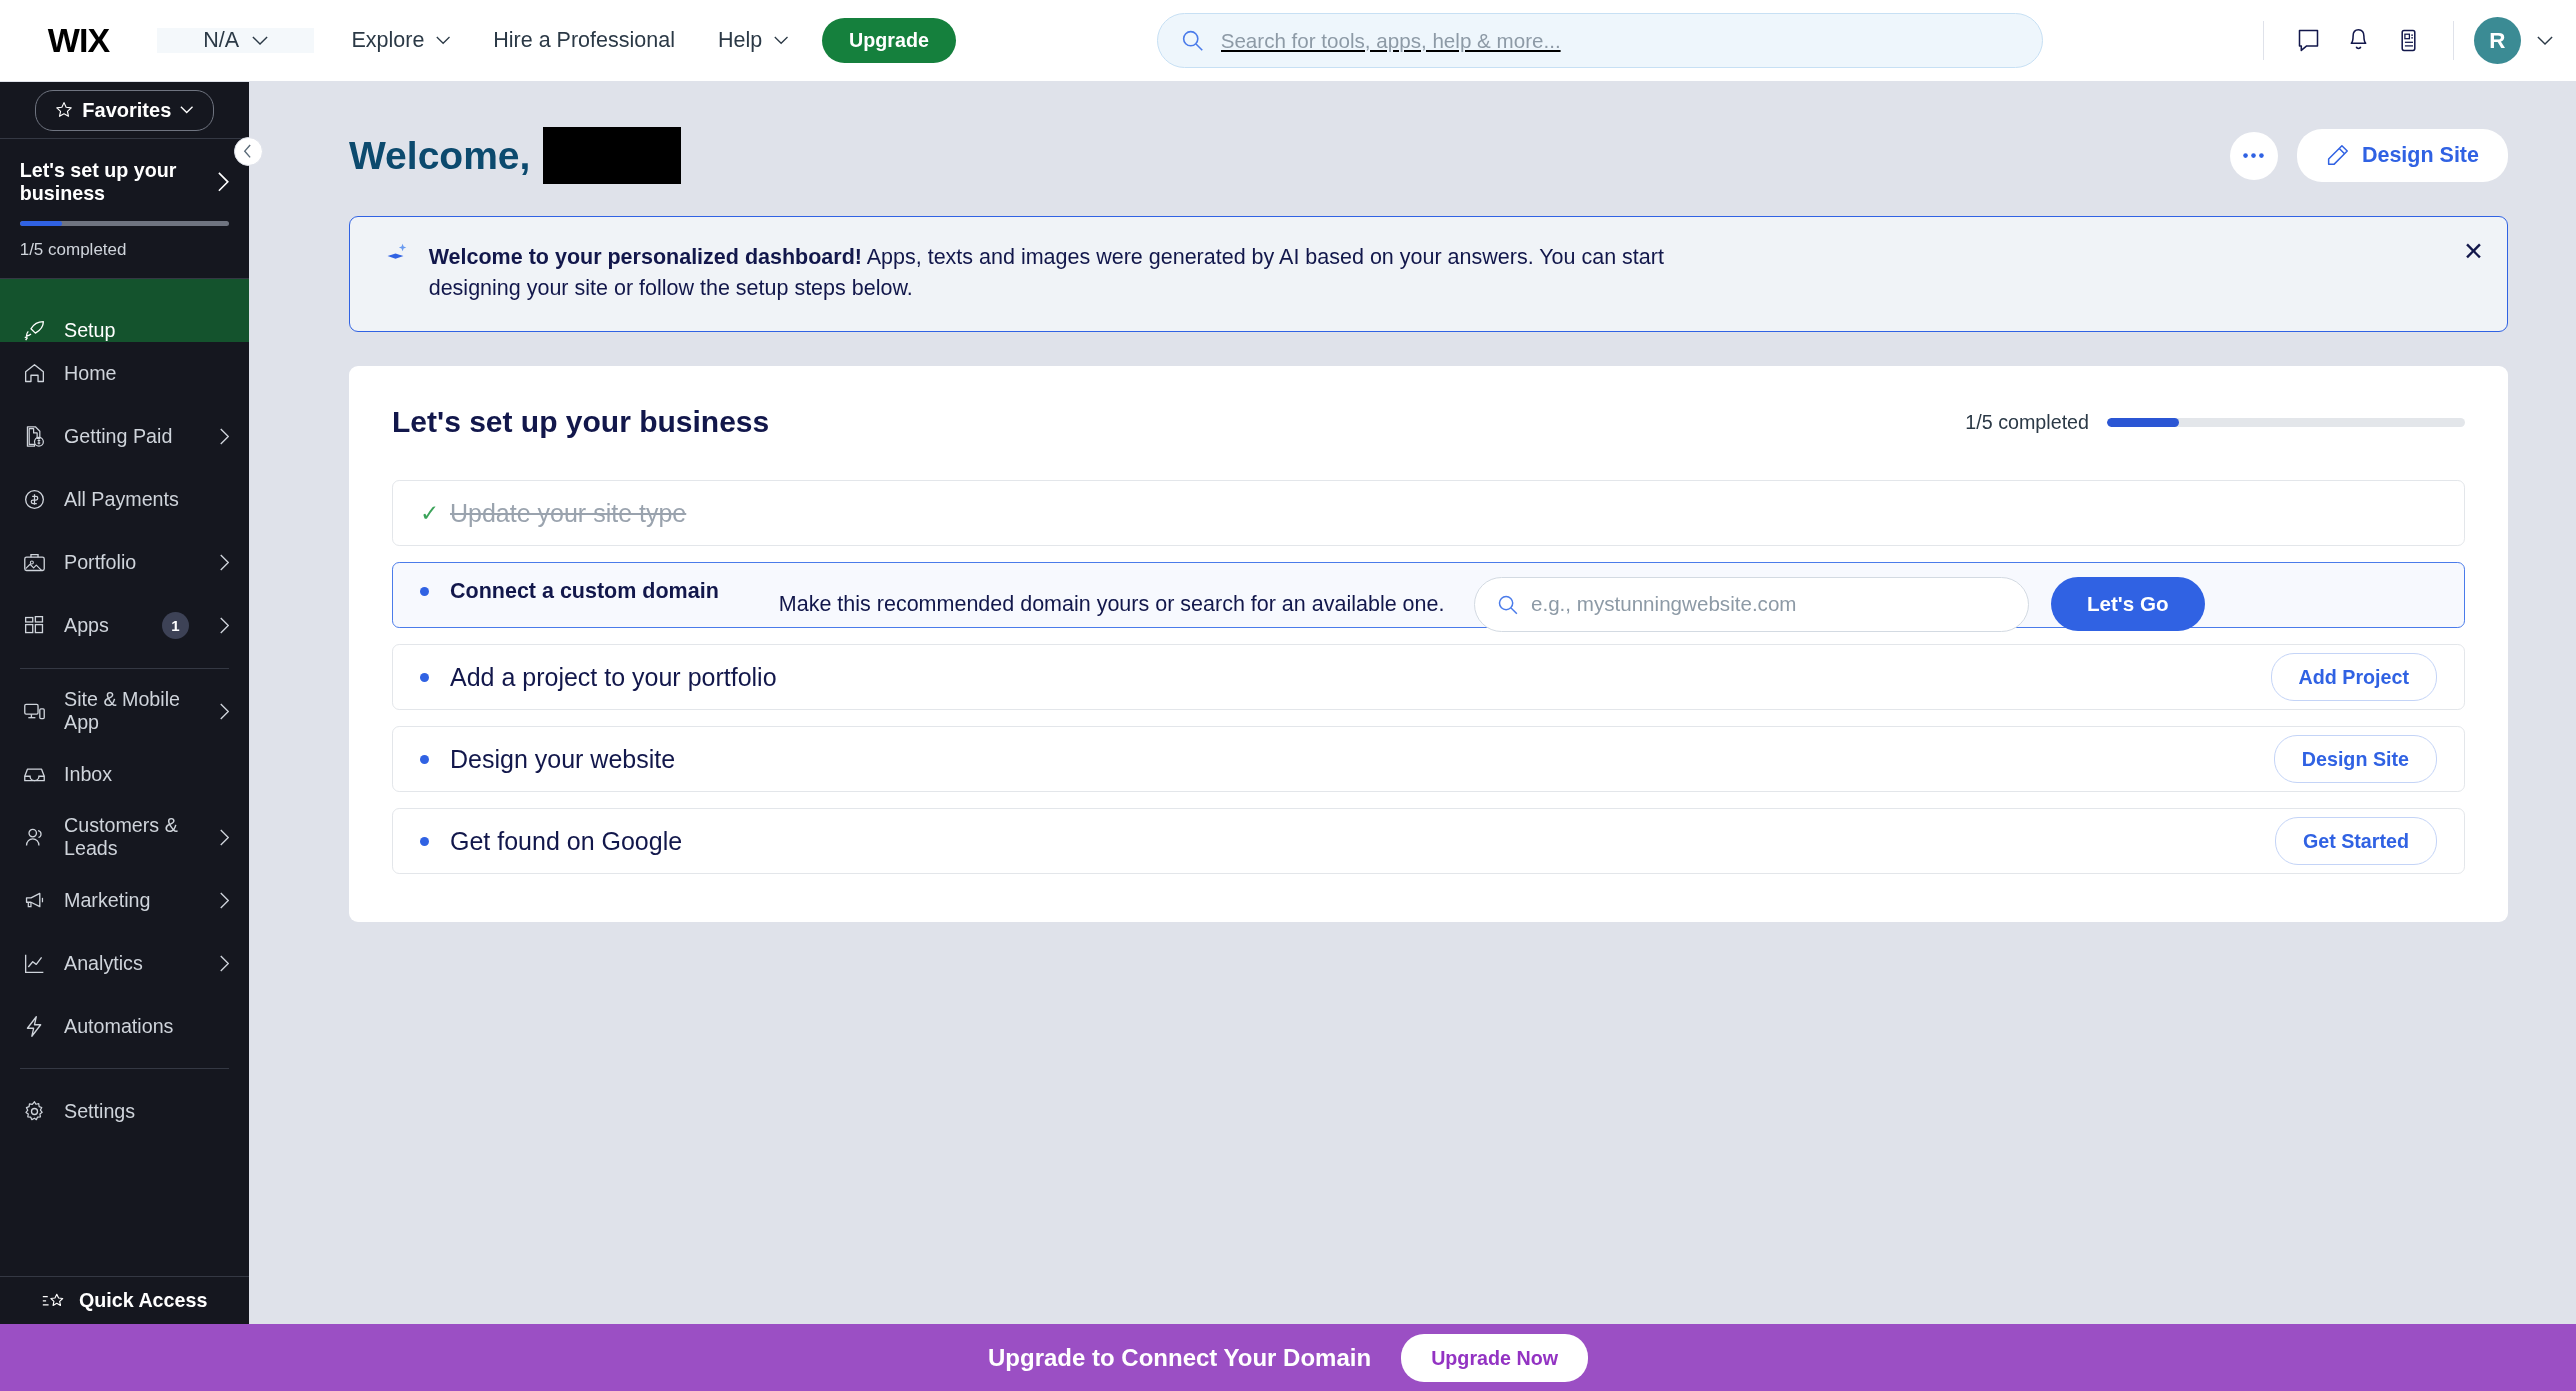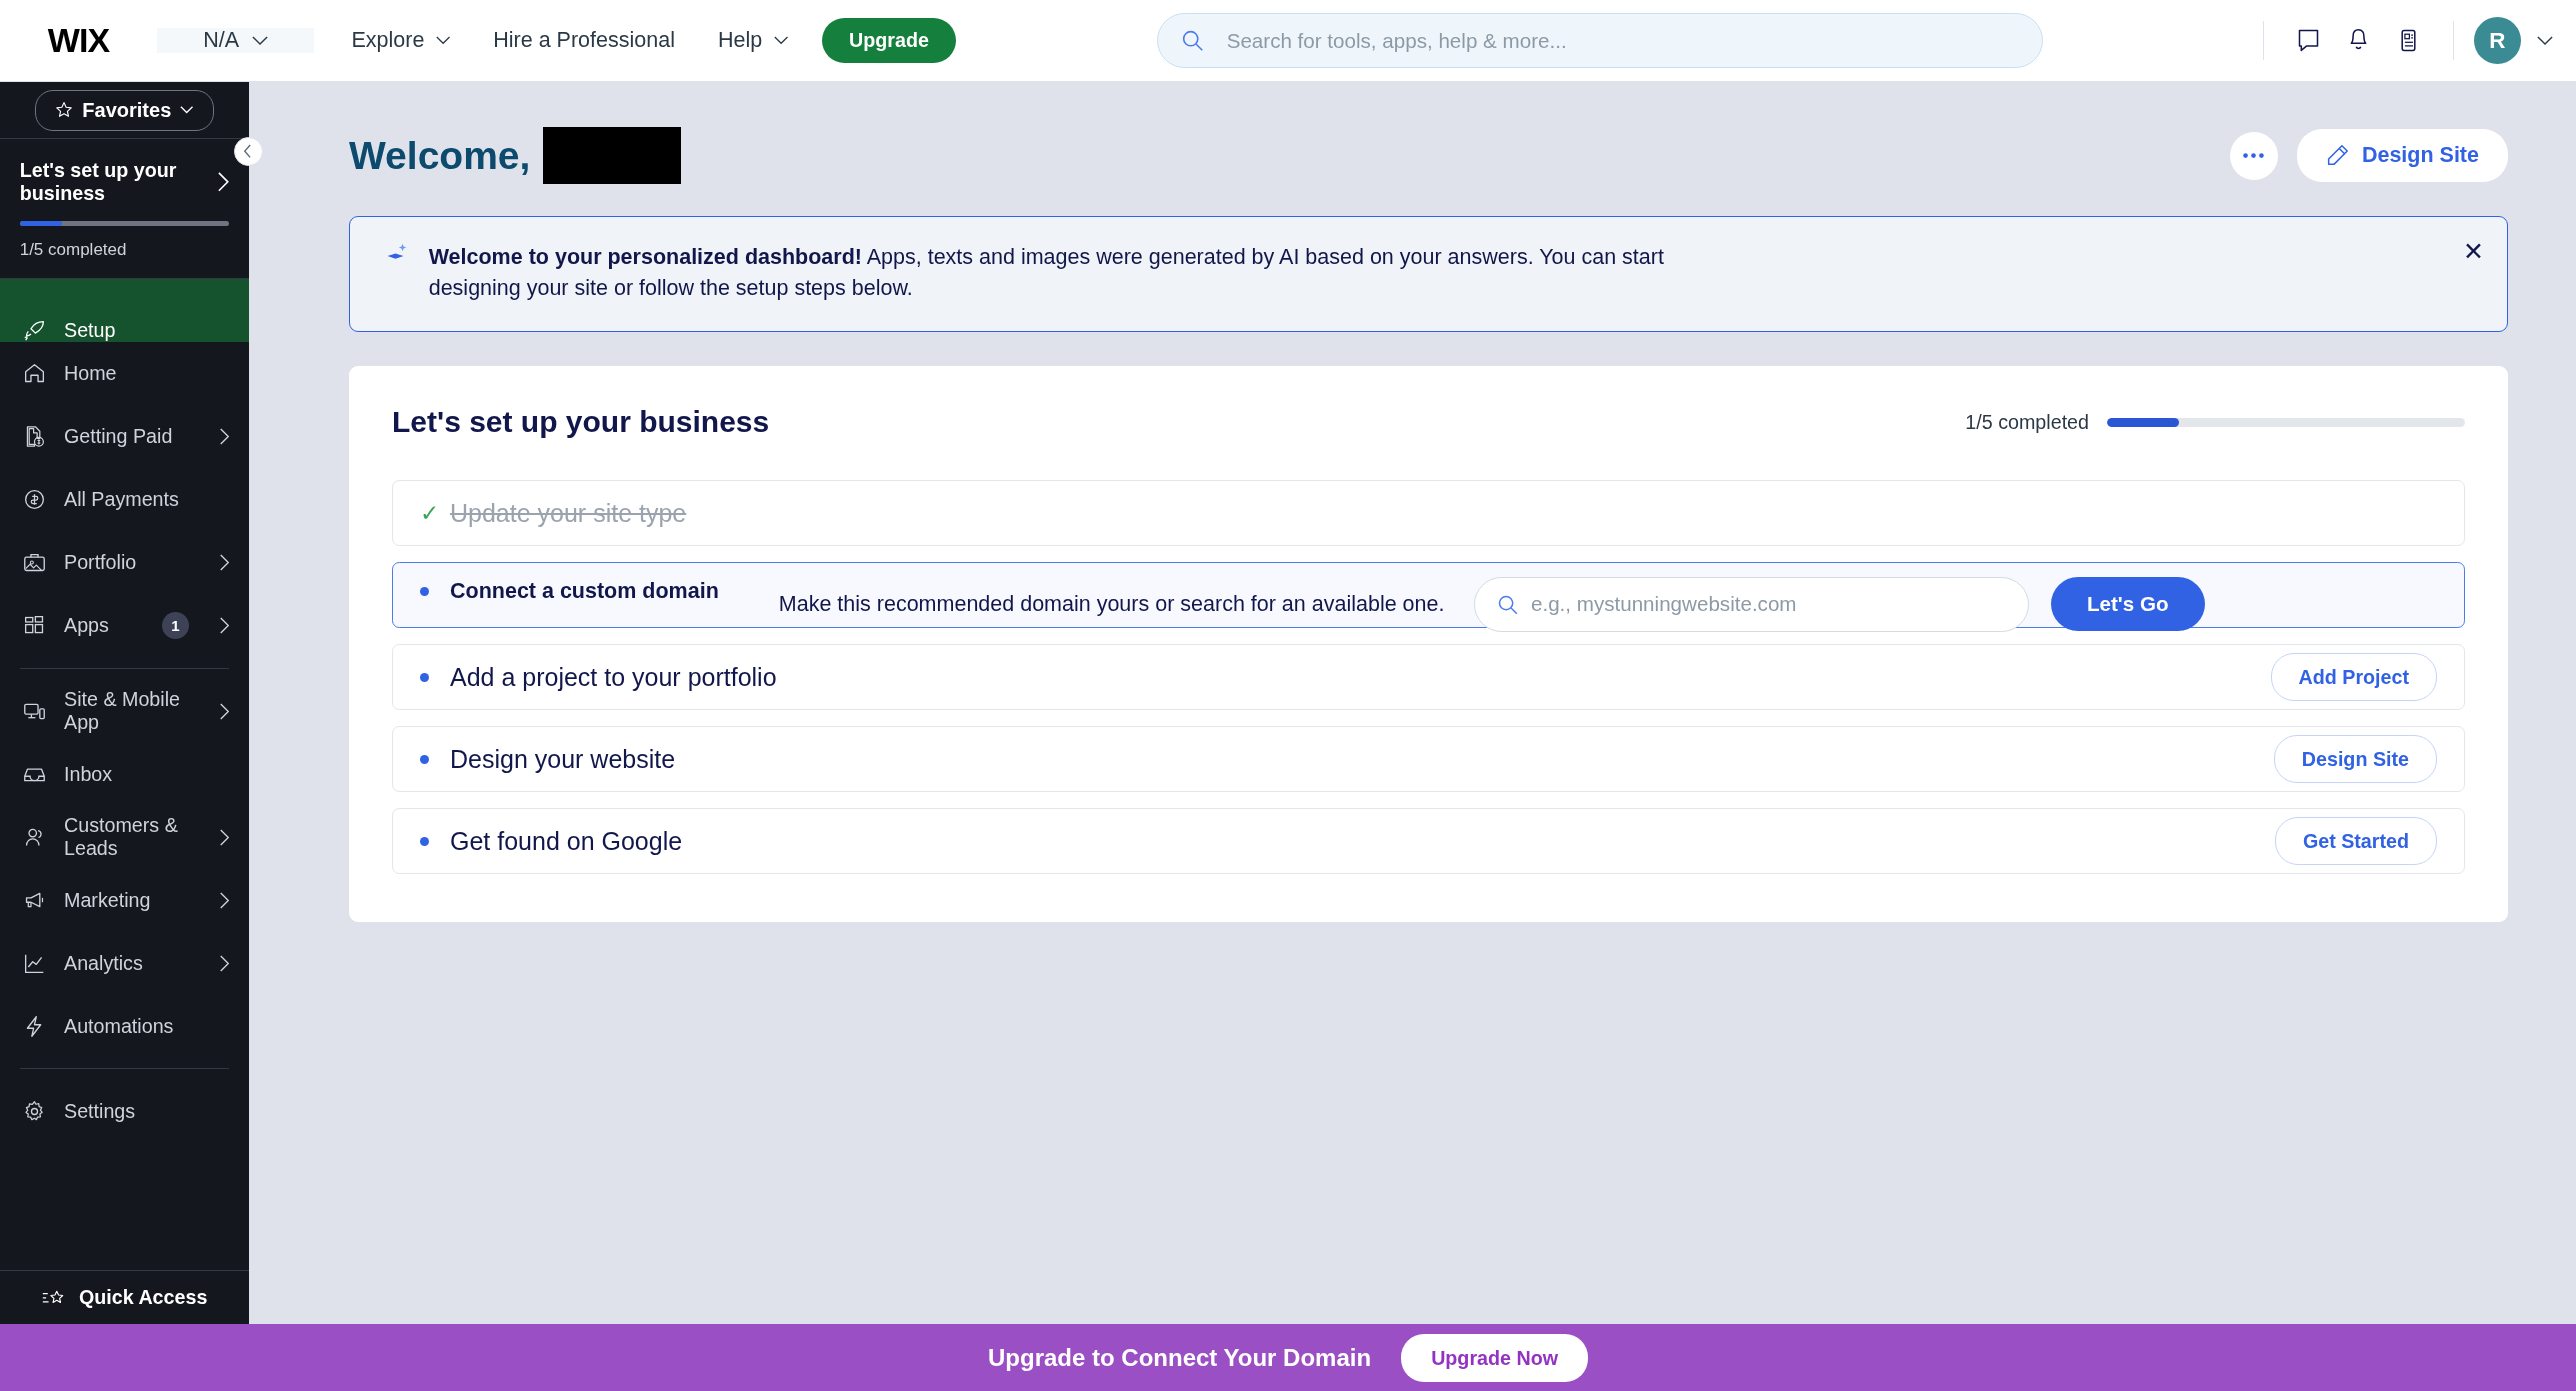--- a/index.html
+++ b/index.html
@@ -38,21 +38,21 @@
   }
   .upgrade-btn {
     background: #15803d; color: #fff; border: none; border-radius: 27px;
     font-size: 19.7px; font-weight: 700; padding: 10.7px 27px; cursor: pointer;
     font-family: "Liberation Sans", sans-serif; margin-left: 12.5px;
   }
   .search-wrap { flex: 1; display: flex; align-items: center; justify-content: center; }
   .search-box {
     width: 886px; height: 55px; background: #eef6fc;
     border: 0.9px solid #c7e0f4; border-radius: 28px;
-    display: flex; align-items: center; gap: 23px; padding: 0 23px;
+    display: flex; align-items: center; gap: 17px; padding: 0 23px; text-decoration: underline;
   }
   .search-box input {
     border: none; outline: none; background: transparent;
     font-size: 20.6px; color: #5a6a78; width: 100%;
     font-family: "Liberation Sans", sans-serif;
   }
   .search-box input::placeholder { color: #8d9aa6; }
   .top-icons { display: flex; align-items: center; gap: 0; padding-right: 23px; }
   .divider-v { width: 0.9px; height: 39px; background: #dfe2ea; margin: 0 19.7px; }
   .icon-btn {
@@ -101,21 +101,21 @@
   }
   .nav-item.active { background: #14532d; color: #ffffff; align-items: flex-end; }
   .nav-item .label { flex: 1; }
   .nav-badge {
     width: 27px; height: 27px; border-radius: 50%;
     background: #3d4256; color: #fff; font-size: 15px; font-weight: 700;
     display: flex; align-items: center; justify-content: center; margin-right: 12.5px;
   }
   .nav-sep { height: 0.9px; background: #343843; margin: 10.7px 19.7px; }
   .quick-access {
-    height: 54px; border-top: 0.9px solid #343843;
+    height: 48px; border-top: 0.9px solid #343843;
     display: flex; align-items: center; justify-content: center; gap: 14.3px;
     font-size: 19.7px; font-weight: 700; color: #ffffff; cursor: pointer;
   }
   .collapse-btn {
     position: absolute; right: -14.3px; top: 55px;
     width: 29px; height: 29px; border-radius: 50%;
     background: #ffffff; border: 0.9px solid #dfe2ea;
     display: flex; align-items: center; justify-content: center;
     cursor: pointer; z-index: 20;
   }

